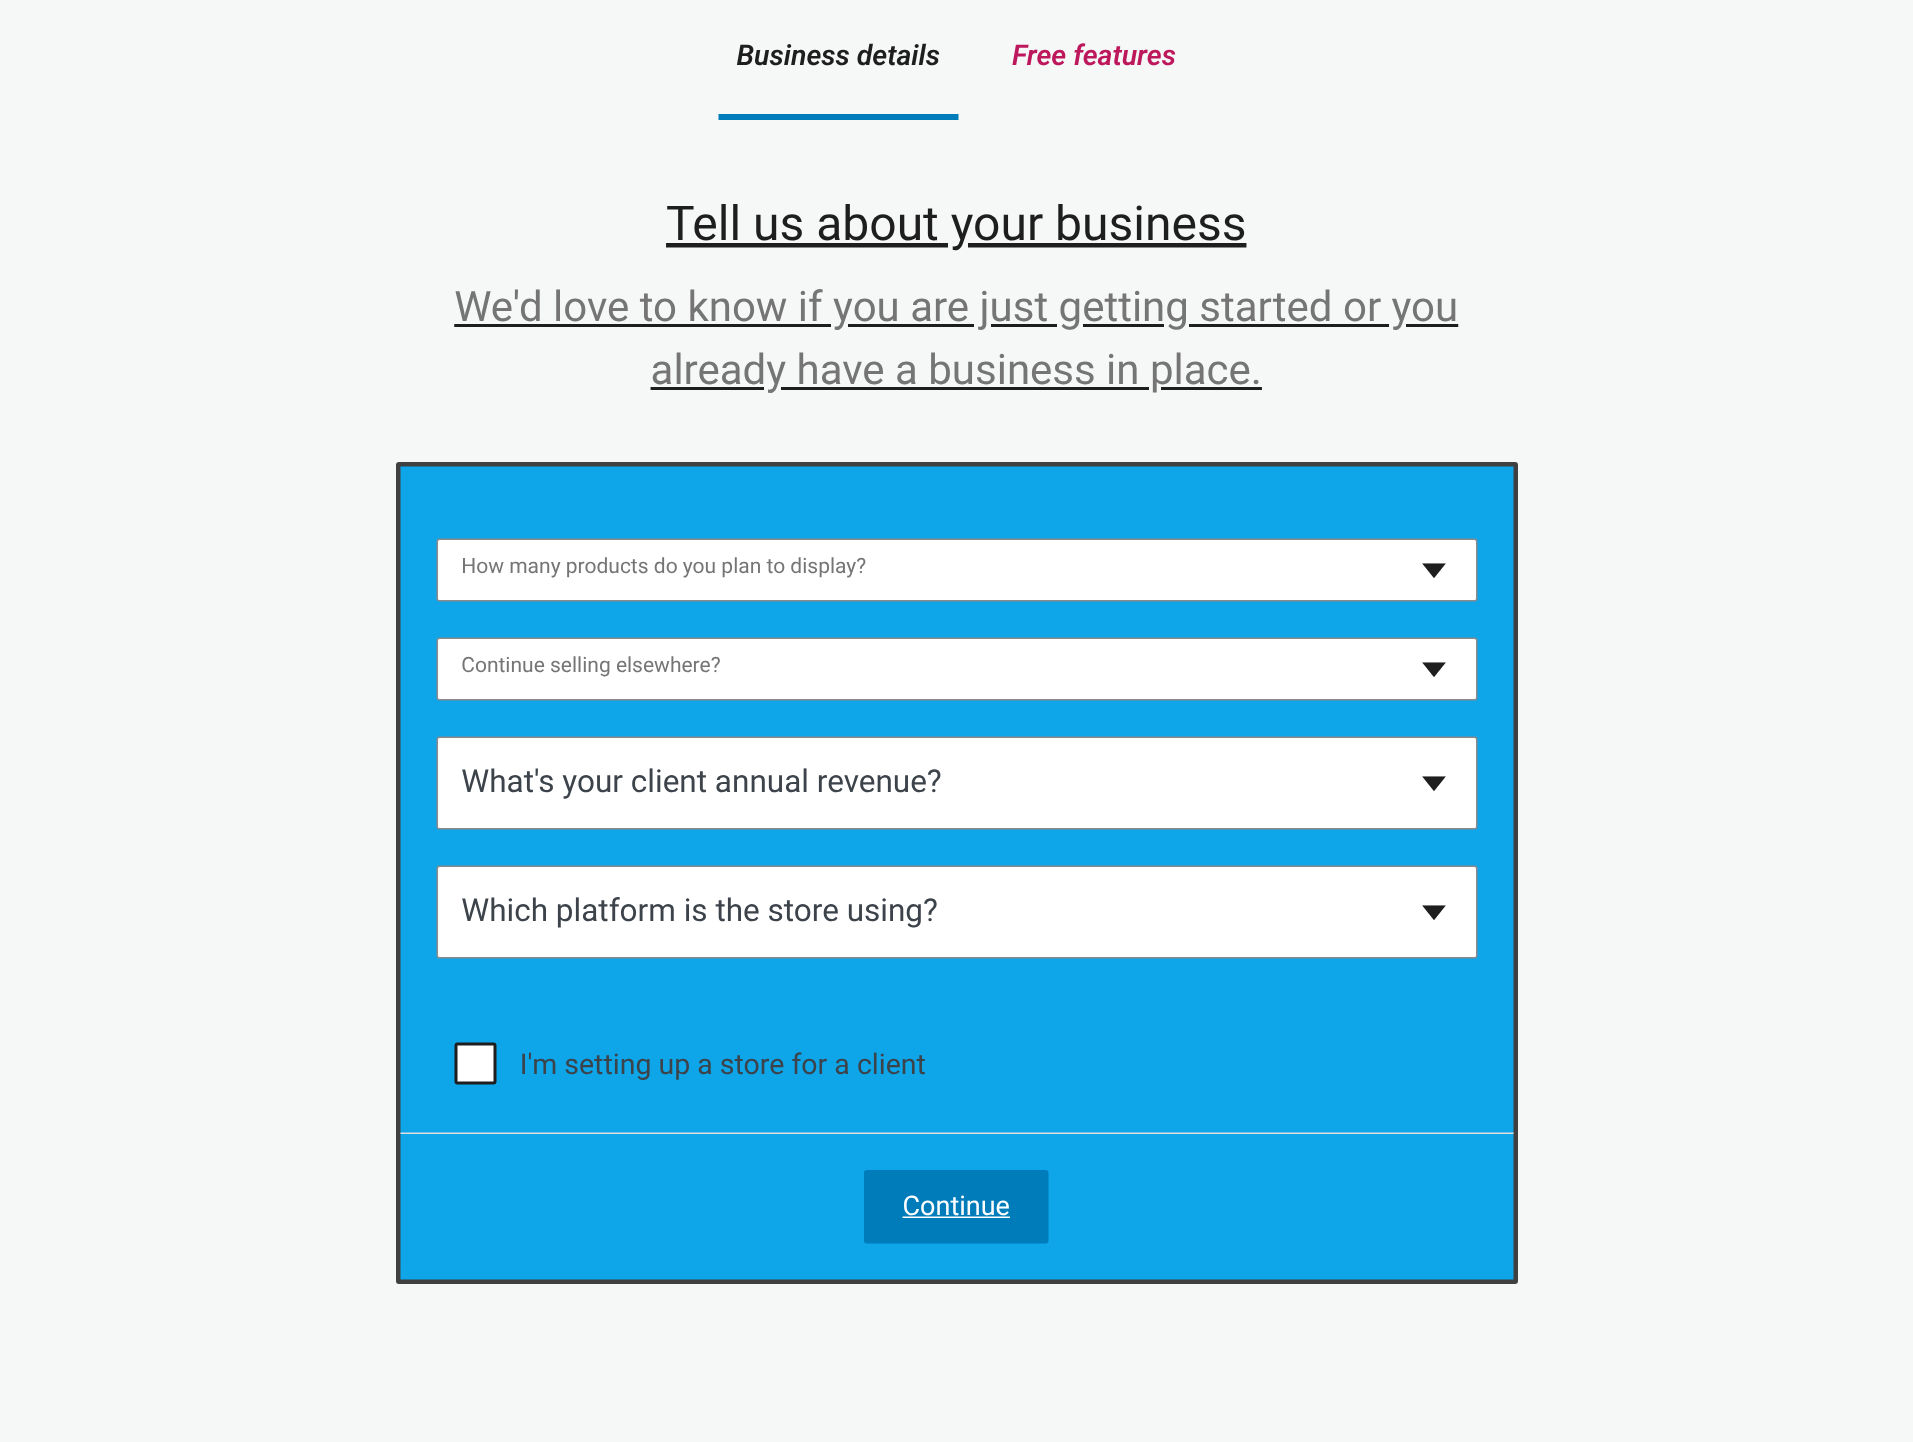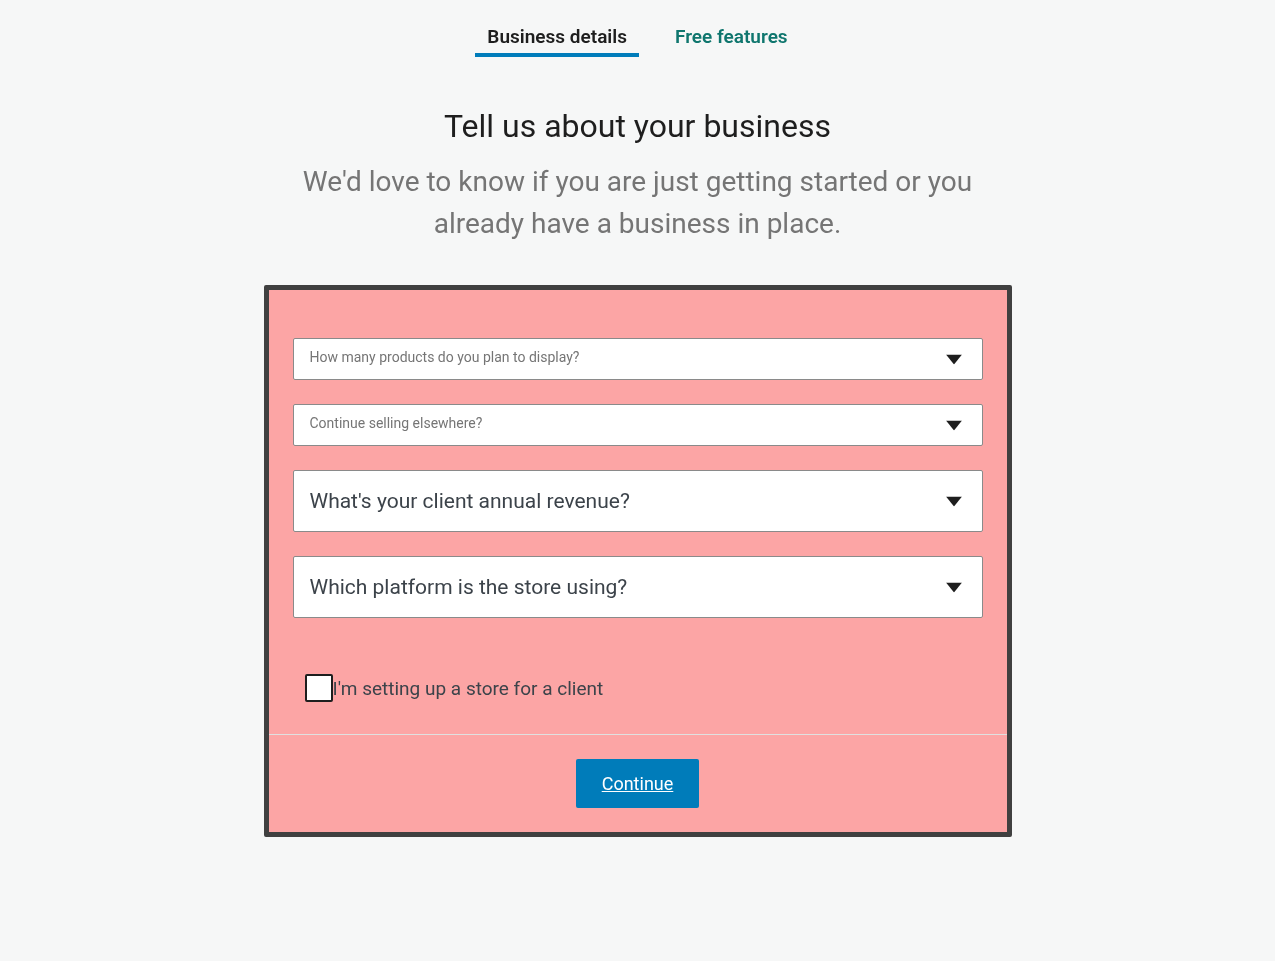--- a/index.html
+++ b/index.html
@@ -26,67 +26,69 @@
     .tabs {
       display: flex;
       justify-content: center;
       gap: 48px;
       margin-bottom: 50px;
     }
     
     .tab {
       font-size: 19px;
       font-weight: 600;
-      padding-bottom: 9px;
+      padding-bottom: 32px;
       cursor: pointer;
       position: relative;
+      font-style: italic;
     }
     
     .tab.active {
       color: #1e1e1e;
     }
     
     .tab.inactive {
-      color: #0f766e;
+      color: #be185d;
     }
     
     .tab.active::after {
       content: '';
       position: absolute;
       bottom: 0;
       left: -12px;
       right: -12px;
       height: 4px;
       background-color: #007cba;
     }
     
     .header {
       text-align: center;
       margin-bottom: 40px;
       padding: 0 20px;
+      text-decoration: underline;
     }
     
     .title {
       font-size: 32px;
       font-weight: 400;
       color: #1e1e1e;
       margin-bottom: 16px;
     }
     
     .subtitle {
       font-size: 28px;
       color: #757575;
       line-height: 1.5;
       max-width: 760px;
       margin: 0 auto;
     }
     
     .card {
-      background-color: #fca5a5;
-      border: 5px solid #404040;
+      background-color: #0ea5e9;
+      border: 3px solid #404040;
       border-radius: 2px;
       margin: 0 auto;
       max-width: 748px;
     }
     
     .card-body {
       padding: 48px 24px 32px;
     }
     
     .select-control {
@@ -131,20 +133,21 @@
     }
     
     .chevron-icon svg {
       width: 16px;
       height: 10px;
     }
     
     .checkbox-row {
       display: flex;
       align-items: center;
+      gap: 16px;
       margin-top: 56px;
       padding-left: 12px;
     }
     
     .checkbox {
       width: 28px;
       height: 28px;
       border: 2px solid #1e1e1e;
       border-radius: 2px;
       cursor: pointer;

